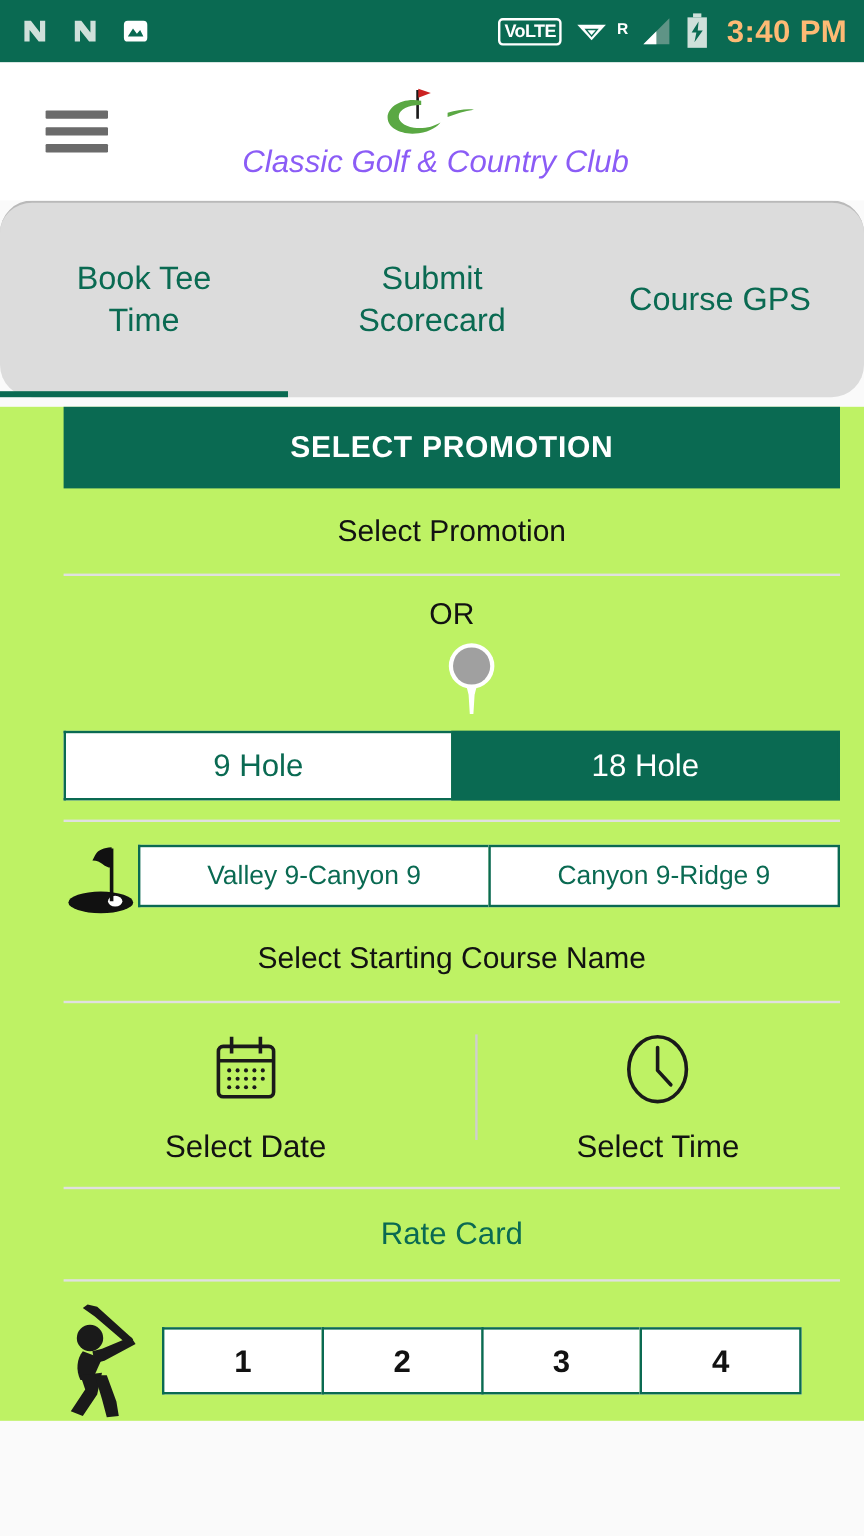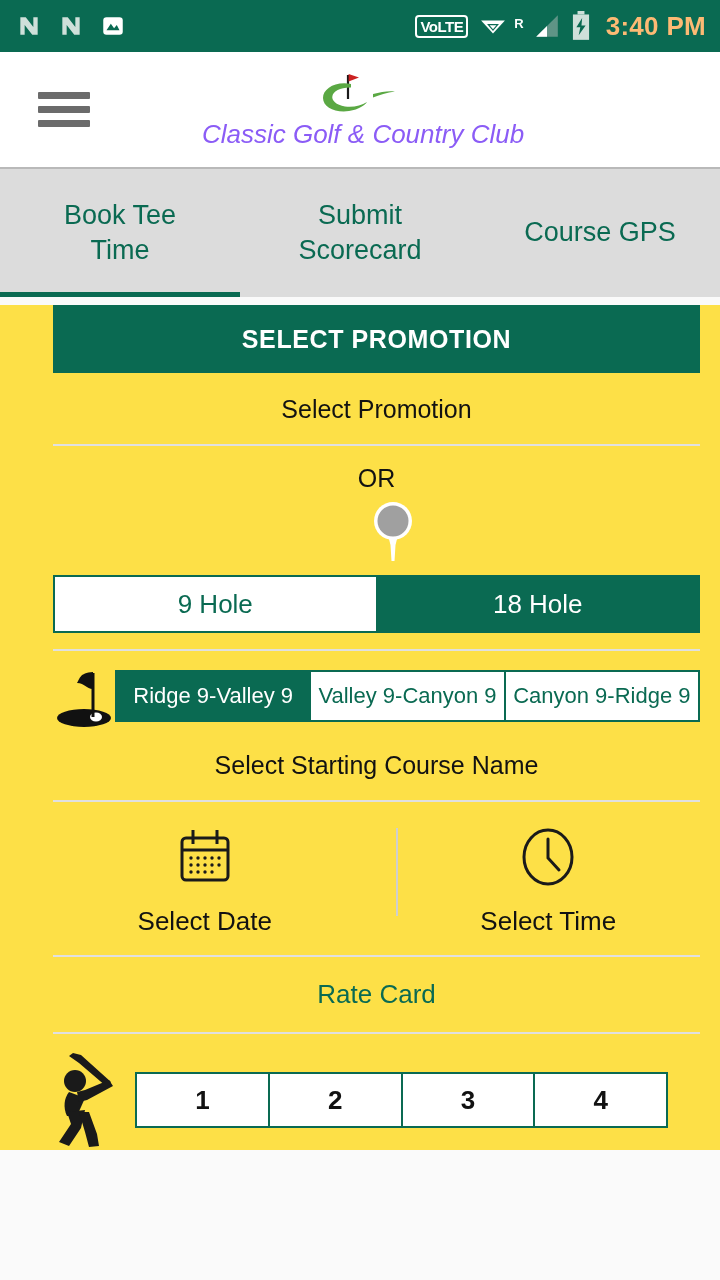--- a/index.html
+++ b/index.html
@@ -45,35 +45,35 @@
   }
   .logo-mark { width: 180px; height: 52px; display:block; }
   .logo-text {
     font-family: Liberation Sans, sans-serif;
     font-style: italic; font-size: 26px; color: #8b5cf6;
     white-space: nowrap; margin-top: -2px;
   }
 
   
   .tabs {
-    height: 130px; background: #dcdcdc;
-    display: flex; border-top: 2px solid #b9b9b9;
+    height: 164px; background: #dcdcdc;
+    display: flex; border-top: 2px solid #b9b9b9; border-radius: 27px;
   }
   .tab {
     flex: 1; display: flex; align-items: center; justify-content: center;
     text-align: center; color: #0a6a52; font-size: 27px; line-height: 1.3;
     position: relative; cursor: pointer; padding: 0 6px;
   }
   .tab.active::after {
     content: ""; position: absolute; left: 0; right: 0; bottom: 0;
     height: 5px; background: #0a6a52;
   }
 
   
-  .content { background: #fde047; padding-left: 33px; }
+  .content { background: #bef264; padding-left: 33px; }
   .promo-bar {
     margin: 8px 20px 0 20px; height: 68px; background: #0a6a52;
     display: flex; align-items: center; justify-content: center;
     color: #ffffff; font-size: 25px; font-weight: bold; letter-spacing: 0.6px;
     cursor: pointer;
   }
   .caption {
     text-align: center; color: #121212; font-size: 25px;
     padding: 22px 0 20px 0;
   }
@@ -233,21 +233,20 @@
     <div class="divider"></div>
 
     <div class="course-row">
       <svg class="flag-icon" viewBox="0 0 62 66">
         <ellipse cx="31" cy="55" rx="27" ry="9" fill="#111111"></ellipse>
         <ellipse cx="43" cy="54" rx="6" ry="4.5" fill="#ffffff"></ellipse>
         <path d="M40 10 L40 54" stroke="#111111" stroke-width="3" fill="none"></path>
         <path d="M40 9 L40 26 C33 26 32 20 24 20 C27 16 26 10 40 9 Z" fill="#111111"></path>
       </svg>
       <div class="seg-course">
-        <div class="seg on">Ridge 9-Valley 9</div>
         <div class="seg off">Valley 9-Canyon 9</div>
         <div class="seg off">Canyon 9-Ridge 9</div>
       </div>
     </div>
     <div class="caption">Select Starting Course Name</div>
     <div class="divider"></div>
 
     <div class="dt-row">
       <div class="dt-col">
         <svg width="62" height="62" viewBox="0 0 62 62">

